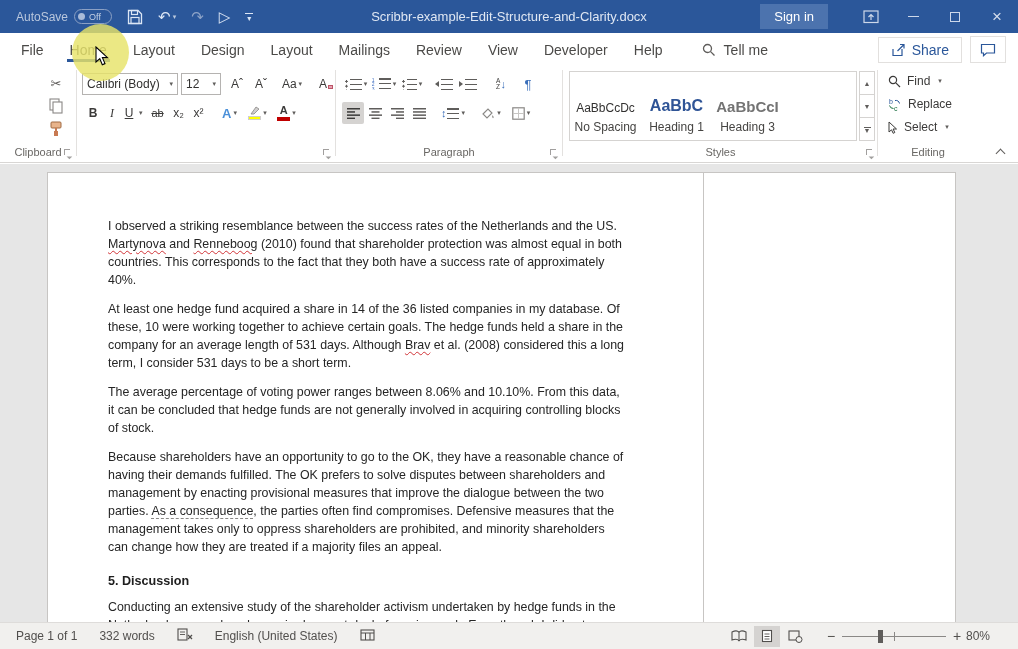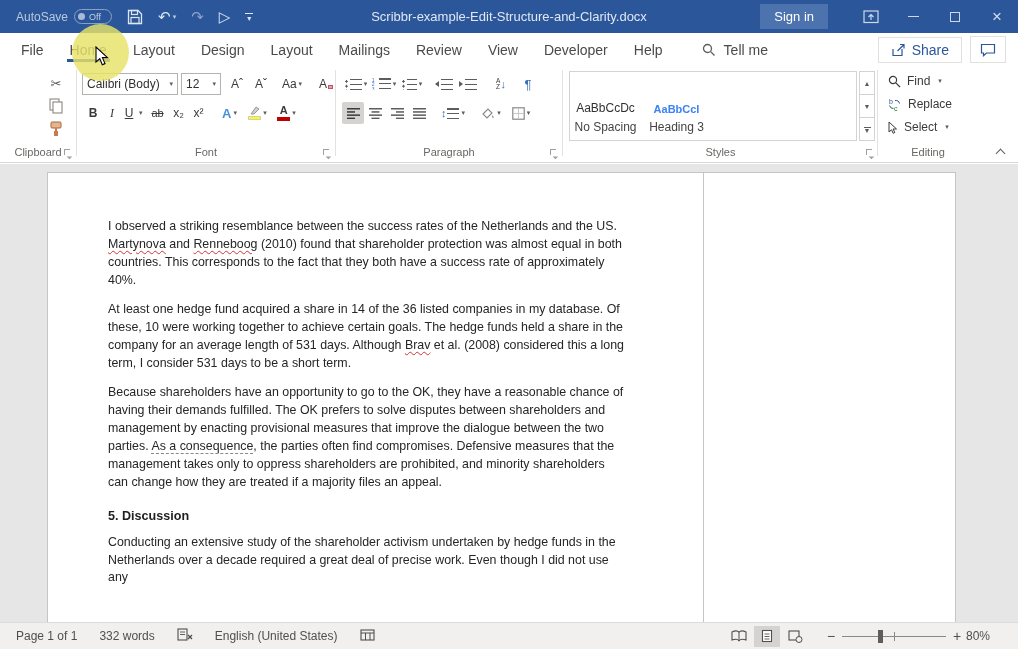--- a/index.html
+++ b/index.html
@@ -110,21 +110,21 @@
   .g-styles{left:563px;width:315px}
   .stylebox{position:absolute;left:6px;top:5px;width:288px;height:70px;border:1px solid #d5d3d1;
             background:#fff;display:flex}
   .stylecell{width:71px;display:flex;flex-direction:column;align-items:center;justify-content:flex-end;
              padding-bottom:6px;overflow:hidden}
   .sprev{height:34px;display:flex;align-items:flex-end;white-space:nowrap}
   .sname{font-size:12px;color:#454442;margin-top:5px;white-space:nowrap}
   .prev-nospace{font-size:12px;color:#323130}
   .prev-h1{font-size:16px;font-weight:bold;color:#2f5496}
   .prev-h2{font-size:20px;color:#1f1f1f;font-family:"Liberation Serif",serif}
-  .prev-h3{font-size:11px;font-weight:bold;color:#3b82f6}
+  .prev-h3{font-size:15px;font-weight:bold;color:#737373}
   .style-scroll{position:absolute;left:296px;top:5px;width:16px;height:70px;display:flex;flex-direction:column}
   .ssbtn{flex:1;border:1px solid #d5d3d1;border-top:none;background:#fff;display:flex;
          align-items:center;justify-content:center;font-size:7px;color:#5f5d5b}
   .ssbtn:first-child{border-top:1px solid #d5d3d1}
   .ssbtn .morebar{display:flex;flex-direction:column;align-items:center;line-height:3px}
   .ssbtn .morebar .bar{width:7px;border-top:1px solid #5f5d5b;margin-bottom:1px}
 
   
   .g-editing{left:878px;width:100px}
   .erow{position:absolute;left:10px;display:flex;align-items:center;gap:6px;font-size:12px;color:#3b3a39}
@@ -332,21 +332,20 @@
         </span>
         <span class="rbtn" style="width:28px">
           <span class="stack-bar">
             <span style="font-size:11px;font-weight:bold">A</span>
             <span class="bar bar-red"></span>
           </span>
           <span class="caret">▾</span>
         </span>
       </div>
       <span class="launcher"></span>
-      <div class="glabel">Font</div>
     </div>
 
     <div class="rgroup g-paragraph">
       <div class="pr1">
         <span class="rbtn" style="width:28px">
           <span style="display:flex">
             <span class="dots3"></span>
               <span class="lines3"></span>
           </span>
           <span class="caret">▾</span>
@@ -452,20 +451,24 @@
       <div class="glabel">Paragraph</div>
     </div>
 
     <div class="rgroup g-styles">
       <div class="stylebox">
         <div class="stylecell">
           <span class="sprev prev-nospace">AaBbCcDc</span>
           <span class="sname">No Spacing</span>
         </div>
         <div class="stylecell">
+          <span class="sprev prev-h1">AaBbC</span>
+          <span class="sname">Heading 1</span>
+        </div>
+        <div class="stylecell">
           <span class="sprev prev-h3">AaBbCcI</span>
           <span class="sname">Heading 3</span>
         </div>
       </div>
       <div class="style-scroll">
         <span class="ssbtn">▲</span>
         <span class="ssbtn">▼</span>
         <span class="ssbtn">
           <span class="morebar"><span class="bar"></span>▼</span>
         </span>
@@ -504,20 +507,21 @@
 
     <span class="collapse-ribbon"></span>
   </div>
 
   <div class="canvas">
     <div class="page">
       <div class="page-divider"></div>
       <div class="doc-text">
         <p><span>I observed a striking resemblance between the success rates of the Netherlands and the US. </span><span class="mark-spell">Martynova</span><span> and </span><span class="mark-spell">Renneboog</span><span> (2010) found that shareholder protection was almost equal in both countries. This corresponds to the fact that they both have a success rate of approximately 40%.</span></p>
         <p><span>At least one hedge fund acquired a share in 14 of the 36 listed companies in my database. Of these, 10 were working together to achieve certain goals. The hedge funds held a share in the company for an average length of 531 days. Although </span><span class="mark-spell">Brav</span><span> et al. (2008) considered this a long term, I consider 531 days to be a short term.</span></p>
+        <p><span>The average percentage of voting power ranges between 8.06% and 10.10%. From this data, it can be concluded that hedge funds are not generally involved in acquiring controlling blocks of stock.</span></p>
         <p><span>Because shareholders have an opportunity to go to the OK, they have a reasonable chance of having their demands fulfilled. The OK prefers to solve disputes between shareholders and management by enacting provisional measures that improve the dialogue between the two parties. </span><span class="mark-grammar">As a consequence</span><span>, the parties often find compromises. Defensive measures that the management takes only to oppress shareholders are prohibited, and minority shareholders can change how they are treated if a majority files an appeal.</span></p>
         <h2 class="doc-heading">5. Discussion</h2>
         <p><span>Conducting an extensive study of the shareholder activism undertaken by hedge funds in the Netherlands over a decade required a great deal of precise work. Even though I did not use any</span></p>
       </div>
     </div>
   </div>
 
   <div class="statusbar">
     <div class="sb-left">
       <span>Page 1 of 1</span>

